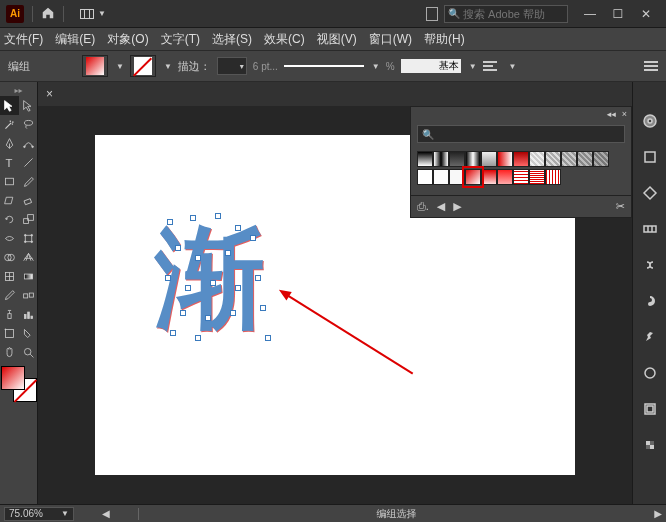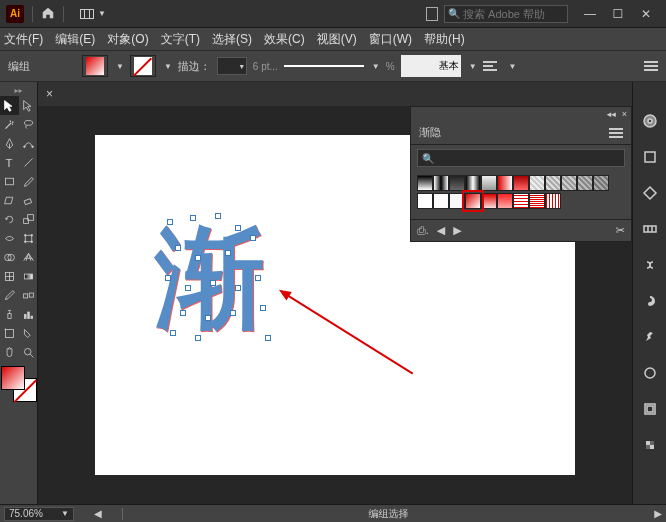--- a/index.html
+++ b/index.html
@@ -28,21 +28,21 @@
 .swatch { width: 26px; height: 22px; display: flex; align-items: center; justify-content: center; border: 1px solid #222; }
 .swatch-grad { width: 18px; height: 18px; background: linear-gradient(135deg, #d00, #fff); }
 .swatch-none { width: 18px; height: 18px; background: #fff; position: relative; }
 .swatch-none::after { content: ""; position: absolute; width: 140%; height: 2px; background: #d00; top: 50%; left: -20%; transform: rotate(-45deg); }
 .chev-down { font-size: 8px; margin-left: 2px; }
 .stroke-input { width: 30px; height: 18px; background: #2a2a2a; border: 1px solid #555; display: flex; align-items: center; justify-content: flex-end; padding-right: 12px; position: relative; }
 .stroke-input::after { content: "▾"; position: absolute; right: 2px; font-size: 8px; }
 .pct-label { font-size: 10px; color: #999; }
 .long-dash { width: 80px; height: 6px; display: flex; align-items: center; }
 .long-dash div { flex: 1; height: 2px; background: #fff; }
-.style-swatch { width: 60px; height: 22px; background: #eee; color: #000; display: flex; align-items: center; justify-content: flex-end; padding-right: 2px; font-size: 10px; }
+.style-swatch { width: 60px; height: 14px; background: #eee; color: #000; display: flex; align-items: center; justify-content: flex-end; padding-right: 2px; font-size: 10px; }
 .align-icon { width: 18px; height: 16px; display: flex; flex-direction: column; gap: 2px; justify-content: center; }
 .align-icon span { height: 2px; background: #ccc; }
 .menu-icon { display: flex; flex-direction: column; gap: 2px; margin-left: auto; }
 .menu-icon span { width: 14px; height: 2px; background: #ccc; }
 
 .workarea { display: flex; height: 422px; }
 
 .toolbox { width: 38px; background: #434343; border-right: 1px solid #1a1a1a; padding-top: 4px; }
 .toolbox .expand { text-align: center; font-size: 8px; color: #999; height: 10px; }
 .toolbox-grid { display: grid; grid-template-columns: 19px 19px; }
@@ -78,21 +78,21 @@
 .swatch-row { display: flex; gap: 0; margin-bottom: 2px; }
 .sw { width: 16px; height: 16px; border: 1px solid #222; }
 .sw.sel { outline: 2px solid #d00; outline-offset: 1px; z-index: 2; }
 .panel-foot { height: 22px; border-top: 1px solid #222; display: flex; align-items: center; padding: 0 6px; gap: 8px; }
 .panel-foot .spacer { flex: 1; }
 
 .rightbar { width: 34px; background: #323232; border-left: 1px solid #1a1a1a; display: flex; flex-direction: column; align-items: center; padding-top: 30px; gap: 18px; }
 .rightbar .ricon { width: 18px; height: 18px; display: flex; align-items: center; justify-content: center; }
 .rightbar .ricon svg { width: 16px; height: 16px; fill: none; stroke: #ccc; stroke-width: 1.5; }
 
-.statusbar { height: 18px; background: #434343; display: flex; align-items: center; padding: 0 4px; gap: 20px; font-size: 10px; border-top: 1px solid #1a1a1a; }
+.statusbar { height: 18px; background: #434343; display: flex; align-items: center; padding: 0 4px; gap: 28px; font-size: 10px; border-top: 1px solid #1a1a1a; }
 .status-zoom { width: 70px; height: 14px; background: #2a2a2a; border: 1px solid #555; display: flex; align-items: center; padding: 0 4px; }
 .status-sep { width: 1px; height: 12px; background: #666; }
 </style>
 </head>
 <body>
 
 <div class="titlebar">
   <div class="logo">Ai</div>
   <div class="sep"></div>
   <div class="home-icon">
@@ -375,28 +375,20 @@
         </div>
 
         <div class="arrow-line" style="left:190px;top:160px;height:150px;transform:rotate(-58deg)"></div>
         <div class="arrow-head" style="left:184px;top:152px;transform:rotate(-58deg)"></div>
       </div>
 
       <div class="panel">
         <div class="panel-head">
           <span>◂◂</span>
           <span>×</span>
-        </div>
-        <div class="panel-tabs">
-          <span class="tab">渐隐</span>
-          <div class="menu-icon">
-              <span></span>
-              <span></span>
-              <span></span>
-            </div>
         </div>
         <div class="panel-search">
           <input placeholder="🔍" style="">
         </div>
         <div class="swatches">
           <div class="swatch-row">
             <div class="sw" style="background:linear-gradient(#000,#fff)"></div>
             <div class="sw" style="background:linear-gradient(90deg,#fff,#000,#fff)"></div>
             <div class="sw" style="background:linear-gradient(#222,#666)"></div>
             <div class="sw" style="background:linear-gradient(90deg,#000,#fff,#000)"></div>

